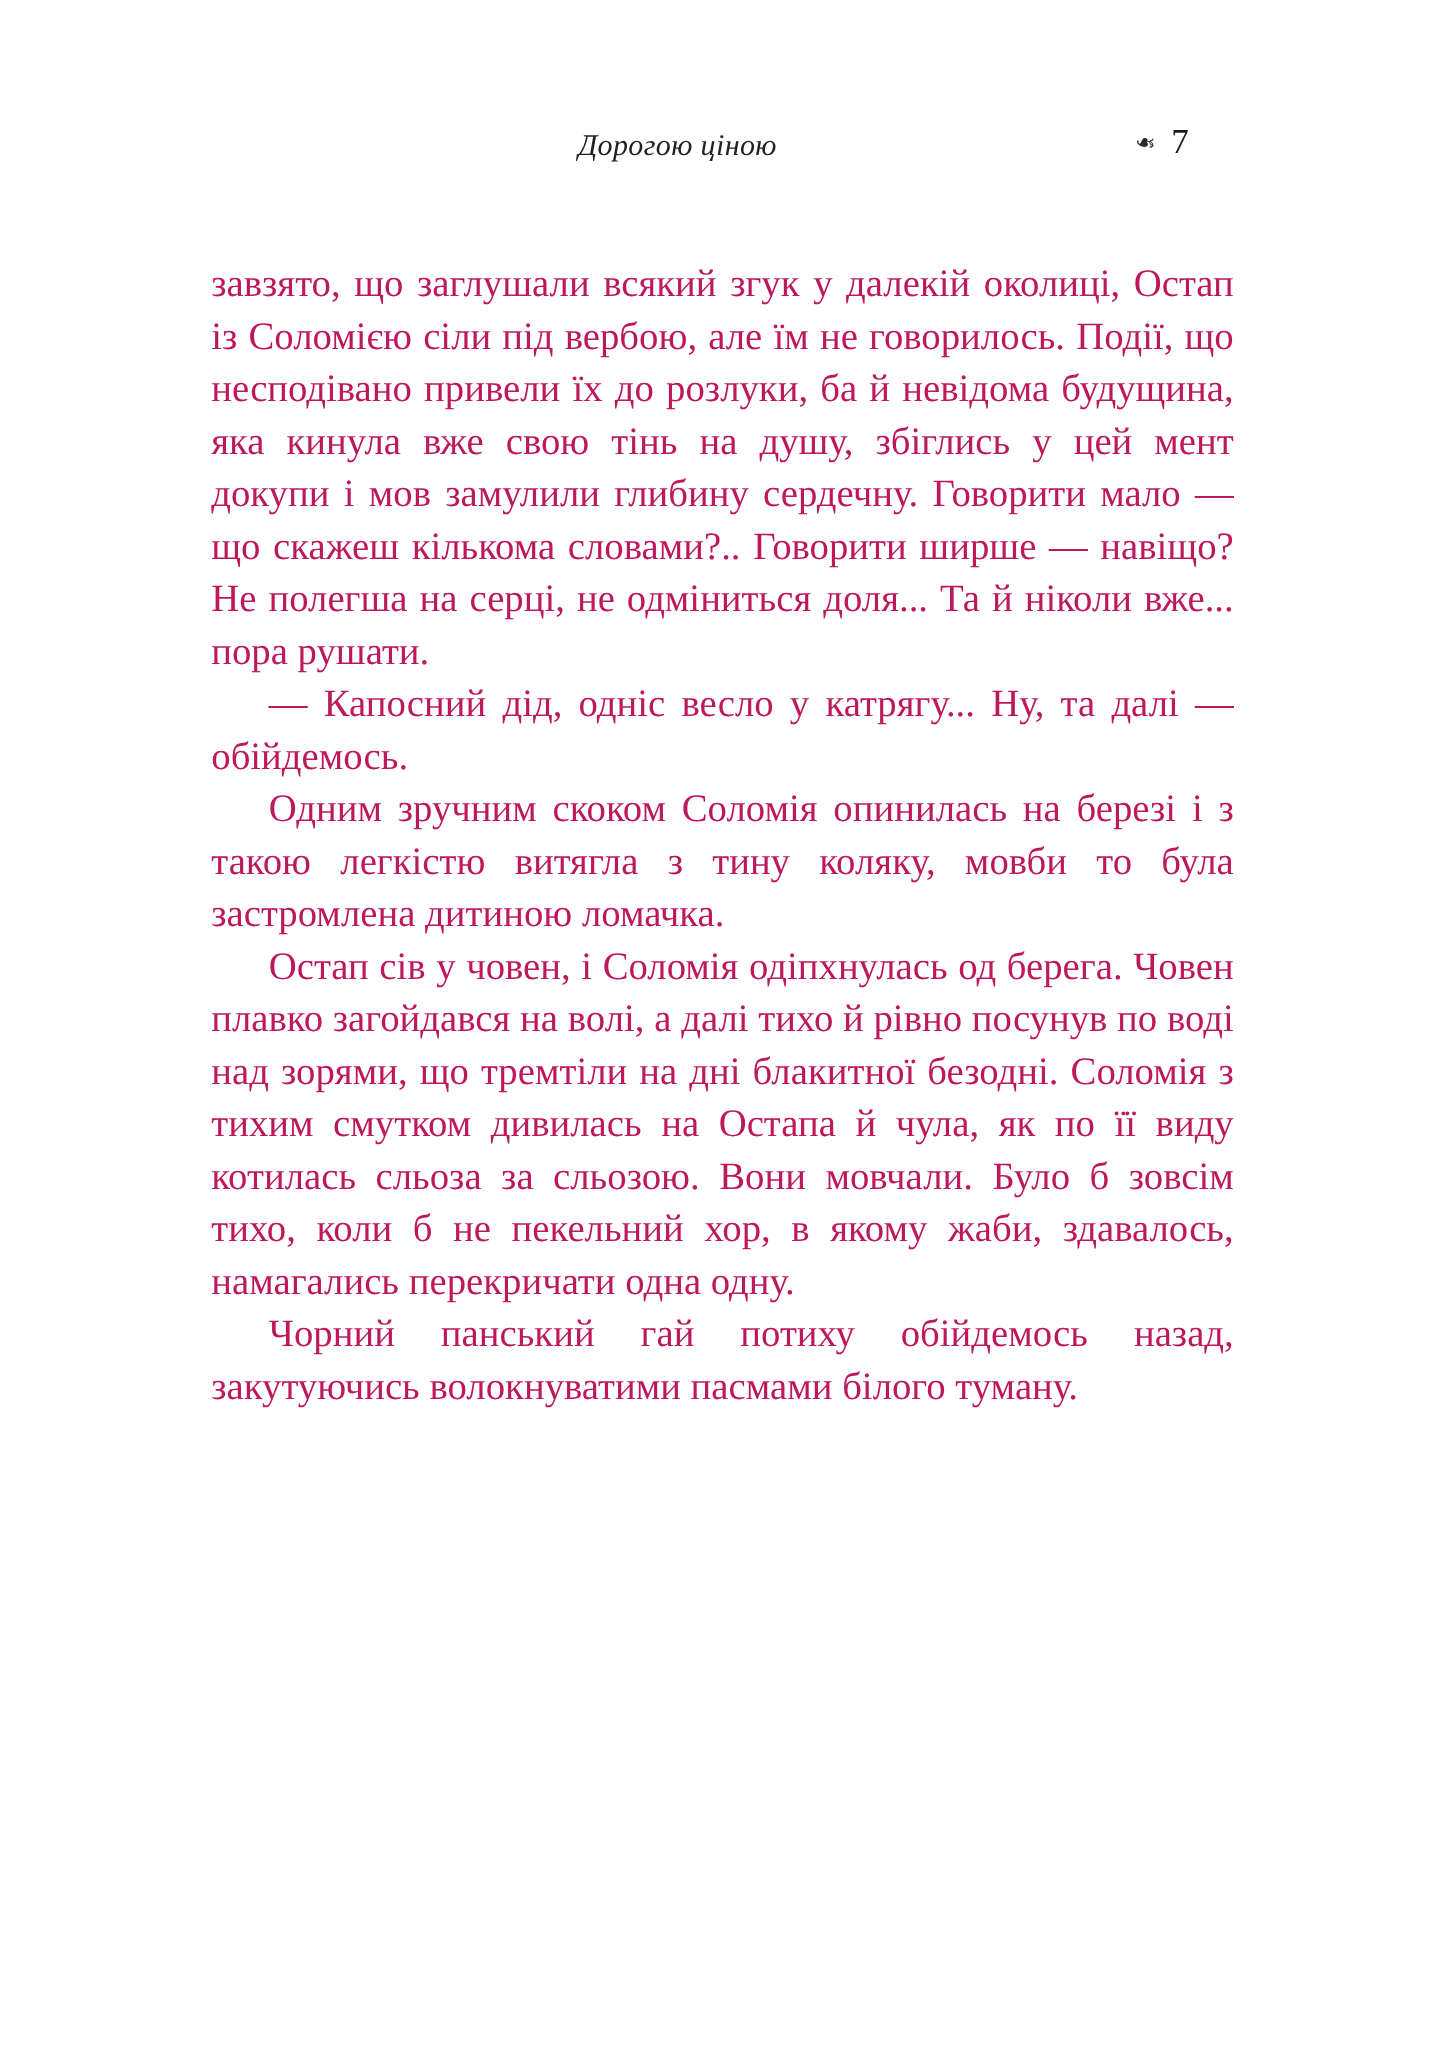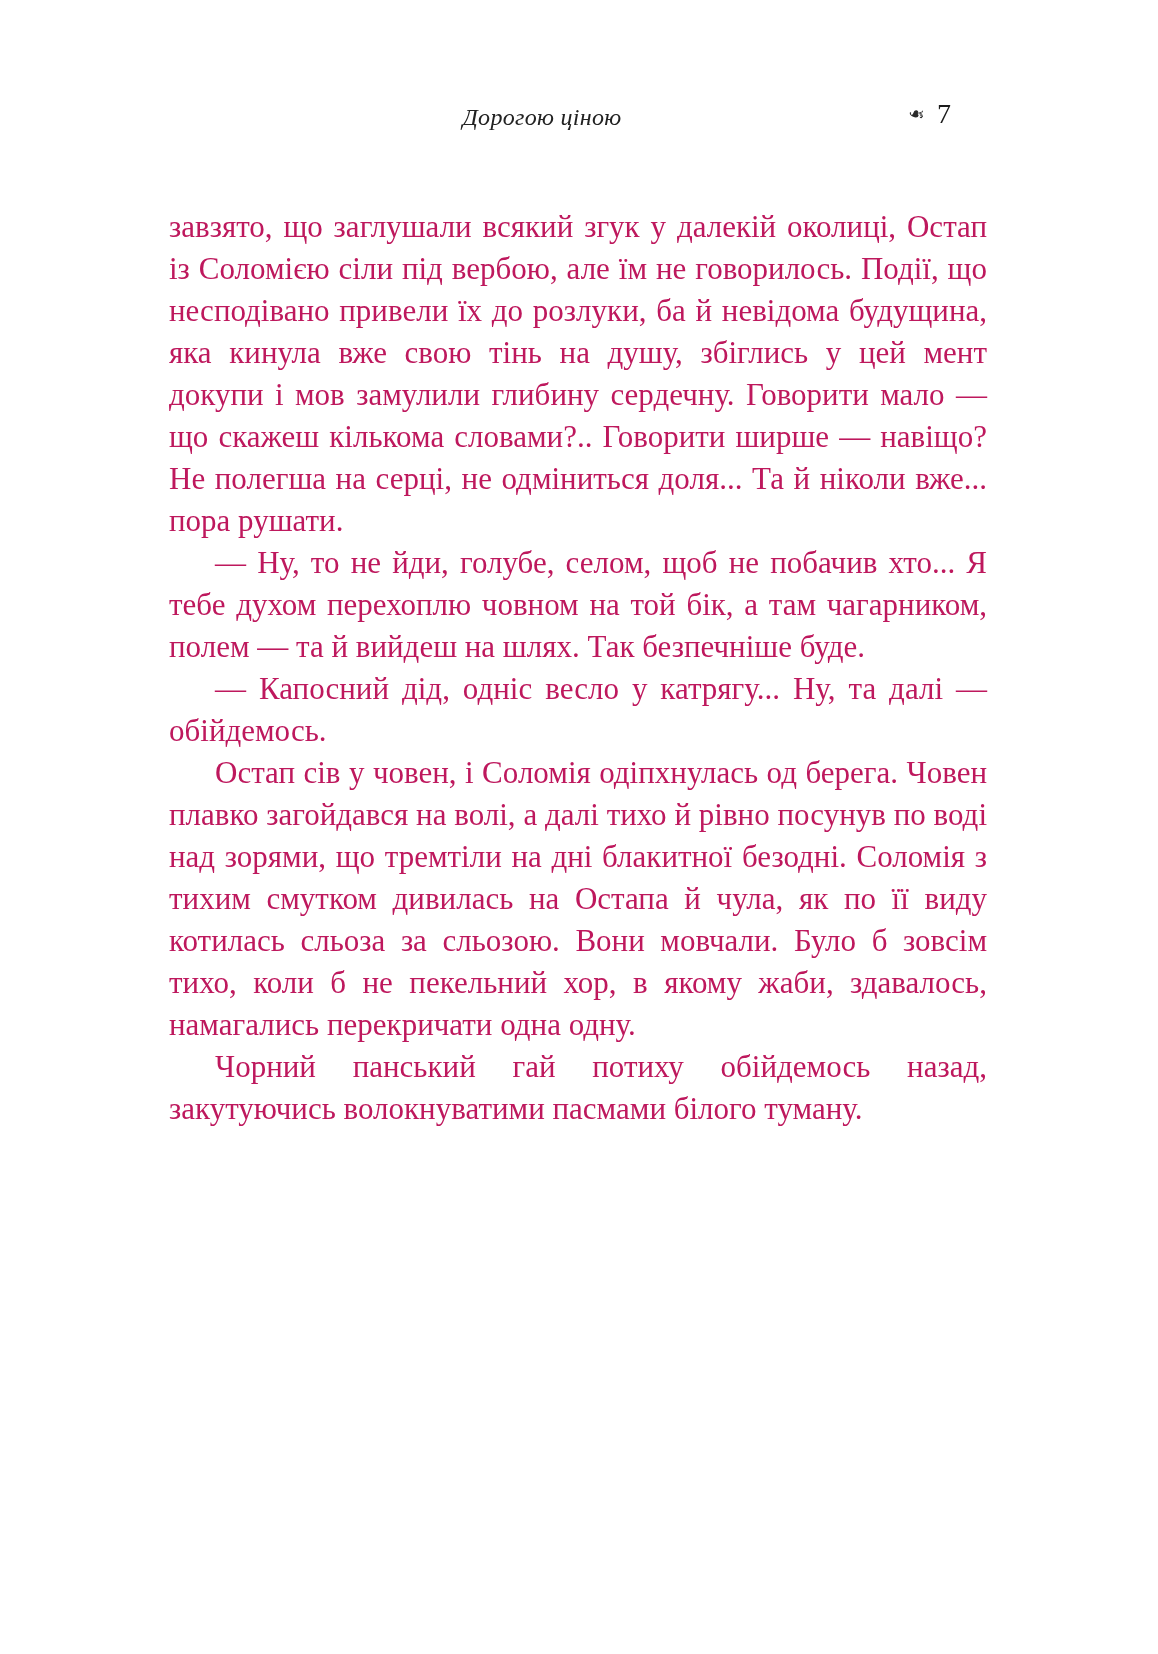--- a/index.html
+++ b/index.html
@@ -87,19 +87,19 @@
   <div class="running-header">
     <div class="running-title">Дорогою ціною</div>
     <div class="folio">
       <span class="ornament">❧</span>
       <span class="page-number">7</span>
     </div>
   </div>
 
   <div class="body-text" id="text-column">
       <p class="no-indent">завзято, що заглушали всякий згук у далекій околиці, Остап із Соломією сіли під вербою, але їм не говорилось. Події, що несподівано привели їх до розлуки, ба й невідома будущина, яка кинула вже свою тінь на душу, збіглись у цей мент докупи і мов замулили глибину сердечну. Говорити мало — що скажеш кількома словами?.. Говорити ширше — навіщо? Не полегша на серці, не одміниться доля... Та й ніколи вже... пора рушати.</p>
-      <p>— Ну, то не йди, голубе, селом, щоб не побачив хто... Я тебе духом перехоплю човном на той бік, а там чагарником, полем — та й вийдеш на шлях. Так безпечніше буде.</p>
       <p>— Капосний дід, одніс весло у катрягу... Ну, та далі — обійдемось.</p>
+      <p>Одним зручним скоком Соломія опинилась на березі і з такою легкістю витягла з тину коляку, мовби то була застромлена дитиною ломачка.</p>
       <p>Остап сів у човен, і Соломія одіпхнулась од берега. Човен плавко загойдався на волі, а далі тихо й рівно посунув по воді над зорями, що тремтіли на дні блакитної безодні. Соломія з тихим смутком дивилась на Остапа й чула, як по її виду котилась сльоза за сльозою. Вони мовчали. Було б зовсім тихо, коли б не пекельний хор, в якому жаби, здавалось, намагались перекричати одна одну.</p>
       <p>Чорний панський гай потиху обійдемось назад, закутуючись волокнуватими пасмами білого туману.</p>
     </div>
 
 </div>
 
 </body></html>

